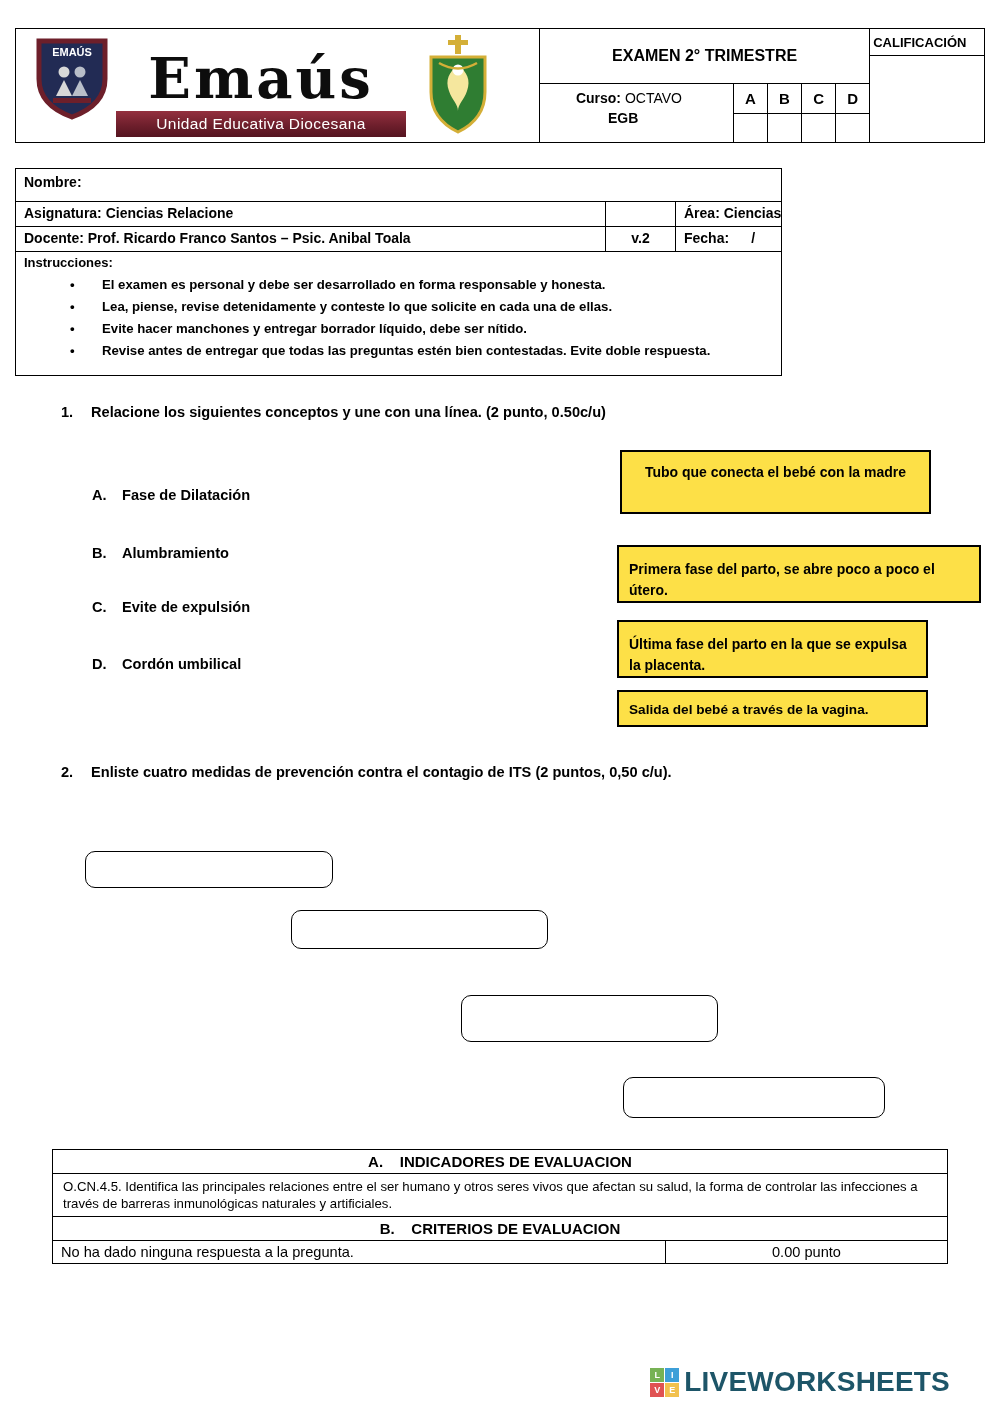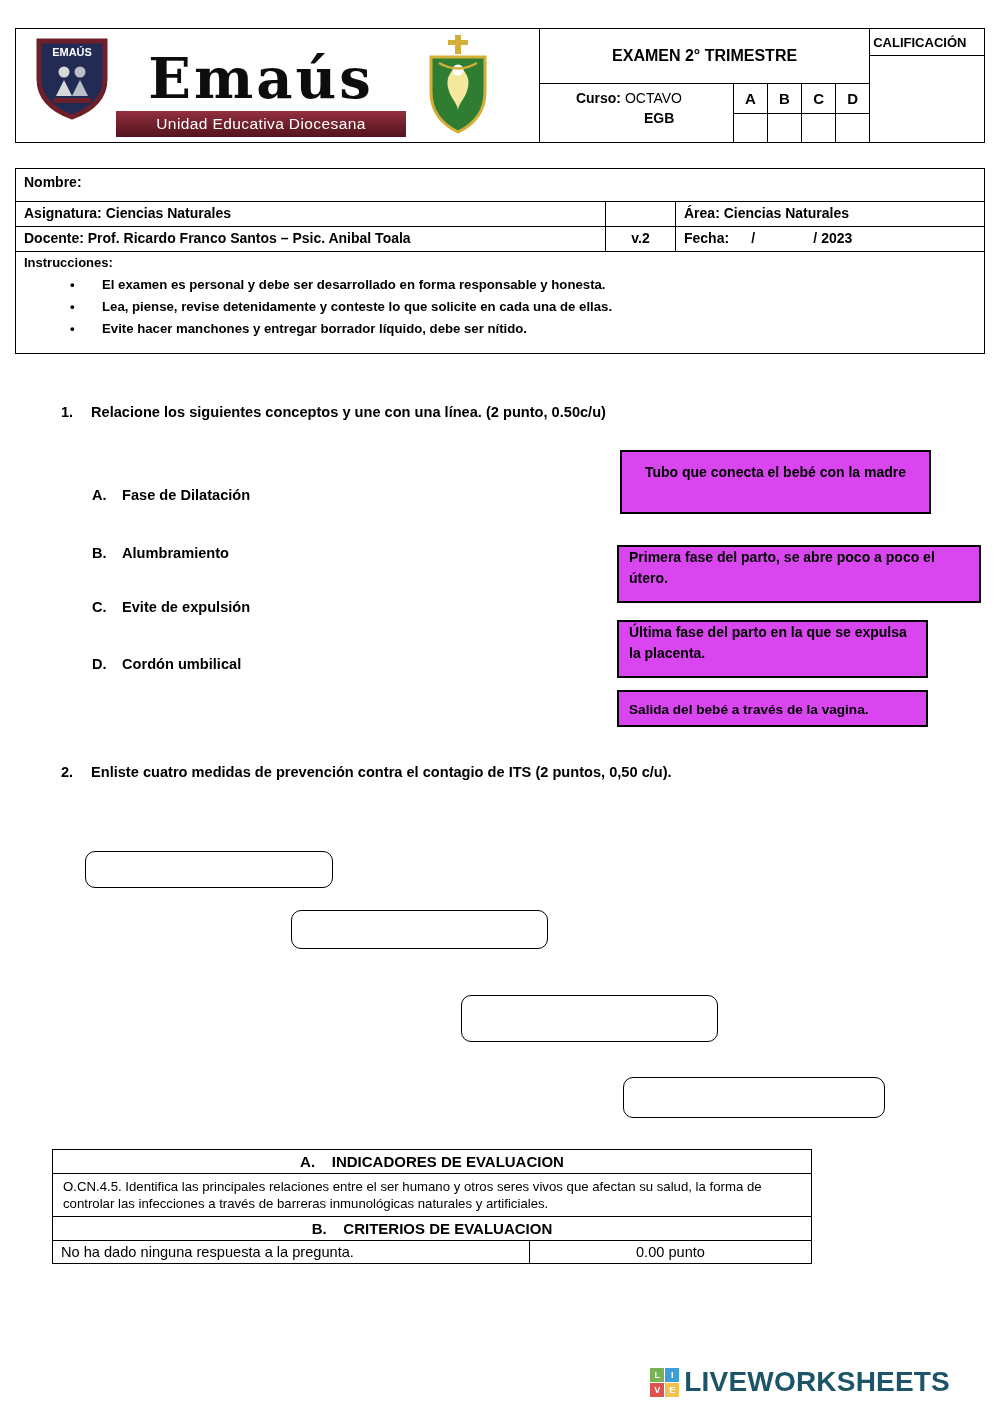--- a/index.html
+++ b/index.html
@@ -13,31 +13,31 @@
   .header-left { position:relative; width:524px; }
   .shield-logo { position:absolute; left:18px; top:6px; }
   .wordmark { position:absolute; left:100px; top:18px; width:290px; text-align:center; }
   .emaus-title { font-family:"DejaVu Serif", serif; font-weight:700; font-size:56px; line-height:62px; color:#0d0d0d; letter-spacing:3px; }
   .emaus-banner { margin-top:2px; height:26px; line-height:26px; background:linear-gradient(180deg,#94303f 0%, #6e1f2c 55%, #551420 100%); color:#fff; font-size:15.5px; letter-spacing:.4px; }
   .crest-logo { position:absolute; left:402px; top:5px; }
   .header-mid { width:331px; border-left:1.6px solid #000; display:flex; flex-direction:column; }
   .exam-title-cell { height:55px; border-bottom:1.6px solid #000; display:flex; align-items:center; justify-content:center; font-size:16px; font-weight:700; }
   .header-mid-bottom { flex:1; display:flex; }
   .curso-cell { width:193px; padding:6px 0 0 36px; font-size:14px; }
-  .egb-line { margin-left:68px; margin-top:4px; font-weight:700; }
+  .egb-line { margin-left:32px; margin-top:4px; font-weight:700; }
   .section-cols { flex:1; display:flex; }
   .section-col { flex:1; border-left:1.6px solid #000; display:flex; flex-direction:column; }
   .section-letter { height:30px; border-bottom:1.6px solid #000; display:flex; align-items:center; justify-content:center; font-size:15px; font-weight:700; }
   .section-answer { flex:1; }
   .calif-col { width:115px; border-left:1.6px solid #000; display:flex; flex-direction:column; }
   .calif-label { height:27px; border-bottom:1.6px solid #000; display:flex; align-items:center; padding:0 3px; font-size:13px; font-weight:700; }
   .calif-field { flex:1; }
 
   
-  .info-table { position:absolute; left:15px; top:168px; width:970px; border:1.6px solid #000; background:#fff; font-size:14px; }
+  .info-table { position:absolute; left:15px; top:168px; width:767px; border:1.6px solid #000; background:#fff; font-size:14px; }
   .info-row { display:flex; border-bottom:1.6px solid #000; }
   .nombre-row { height:33px; padding:4px 8px; font-weight:700; display:block; }
   .nombre-field { display:inline-block; width:420px; height:14px; }
   .three-col { height:25px; }
   .col-left { width:590px; border-right:1.6px solid #000; padding:3px 8px; font-weight:700; overflow:hidden; white-space:nowrap; }
   .col-mid { width:70px; border-right:1.6px solid #000; text-align:center; font-weight:700; padding-top:3px; }
   .col-right { flex:1; padding:3px 8px; font-weight:700; overflow:hidden; white-space:nowrap; }
   .fecha-val { margin-left:22px; white-space:pre; }
   .instr-block { padding:3px 8px 10px; }
   .instr-label { font-size:13px; font-weight:700; }
@@ -46,35 +46,35 @@
   .instr-list li::before { content:"•"; position:absolute; left:0; top:0; }
 
   
   .q-heading { position:absolute; left:61px; display:flex; font-size:14.6px; font-weight:700; }
   .q-num { width:30px; flex:none; }
   #q1 { top:404px; width:880px; }
   #q2 { top:764px; width:910px; }
   .concept { position:absolute; left:92px; display:flex; font-size:14.6px; font-weight:700; }
   .concept .c-letter { width:30px; flex:none; }
   #concept-a { top:487px; } #concept-b { top:545px; } #concept-c { top:599px; } #concept-d { top:656px; }
-  .defbox { position:absolute; border:2px solid #000; font-size:14px; font-weight:700; line-height:21px; padding:0 10px; background:#d946ef; }
+  .defbox { position:absolute; border:2px solid #000; font-size:14px; font-weight:700; line-height:21px; padding:12px 10px; background:#fde047; }
   #defbox-1 { left:620px; top:450px; width:311px; height:64px; text-align:center; padding-top:10px; }
   #defbox-2 { left:617px; top:545px; width:364px; height:58px; }
   #defbox-3 { left:617px; top:620px; width:311px; height:58px; }
   #defbox-4 { left:617px; top:690px; width:311px; height:37px; padding-top:7px; font-size:13.6px; }
 
   
   .ansbox { position:absolute; border:1.8px solid #000; border-radius:10px; background:#fff; }
   #ansbox-1 { left:85px;  top:851px;  width:248px; height:37px; }
   #ansbox-2 { left:291px; top:910px;  width:257px; height:39px; }
   #ansbox-3 { left:461px; top:995px;  width:257px; height:47px; }
   #ansbox-4 { left:623px; top:1077px; width:262px; height:41px; }
 
   
-  .eval-table { position:absolute; left:52px; top:1149px; width:760px; border-collapse:collapse; background:#fff; }
+  .eval-table { position:absolute; left:52px; top:1149px; width:896px; border-collapse:collapse; background:#fff; }
   .eval-table td { border:1.4px solid #000; }
   .eval-title { text-align:center; font-weight:700; font-size:15px; padding:3px 6px; white-space:pre-wrap; }
   .eval-ind { font-size:13.2px; padding:4px 10px; line-height:17px; }
   .crit-text { font-size:14.6px; padding:3px 8px; }
   .crit-pts { font-size:14.6px; padding:3px 8px; text-align:center; width:282px; }
 
   
   .lw-footer { position:absolute; top:1366px; right:50px; display:flex; align-items:center; gap:5px; cursor:pointer; }
   .lw-grid { display:grid; grid-template-columns:14px 14px; grid-auto-rows:14px; gap:1px; }
   .lw-sq { display:flex; align-items:center; justify-content:center; color:#fff; font-size:9px; font-weight:700; }
@@ -147,37 +147,38 @@
       <div class="calif-field"></div>
     </div>
   </div>
 
   <div class="info-table">
     <div class="info-row nombre-row">
       <span>Nombre:</span>
       <span class="nombre-field"></span>
     </div>
     <div class="info-row three-col">
-      <div class="col-left">Asignatura: Ciencias Naturales</div>
+      <div class="col-left">Asignatura: Ciencias Relacione</div>
       <div class="col-mid"></div>
       <div class="col-right">Área: Ciencias Naturales</div>
     </div>
     <div class="info-row three-col">
       <div class="col-left">Docente: Prof. Ricardo Franco Santos – Psic. Anibal Toala</div>
       <div class="col-mid">v.2</div>
       <div class="col-right">
         <span>Fecha:</span><span class="fecha-val">/               / 2023</span>
       </div>
     </div>
     <div class="instr-block">
       <div class="instr-label">Instrucciones:</div>
       <ul class="instr-list">
         <li>El examen  es personal y debe ser desarrollado en forma responsable y honesta.</li>
         <li>Lea, piense, revise detenidamente y conteste lo que solicite en cada una de ellas.</li>
         <li>Evite hacer manchones y entregar borrador líquido, debe ser nítido.</li>
+        <li>Revise antes de entregar que todas las preguntas estén bien contestadas. Evite doble respuesta.</li>
       </ul>
     </div>
   </div>
 
   <div class="q-heading" id="q1">
     <span class="q-num">1.</span>
     <span>Relacione los siguientes conceptos y une con una línea. (2 punto, 0.50c/u)</span>
   </div>
 
   <div class="concept" id="concept-a">

